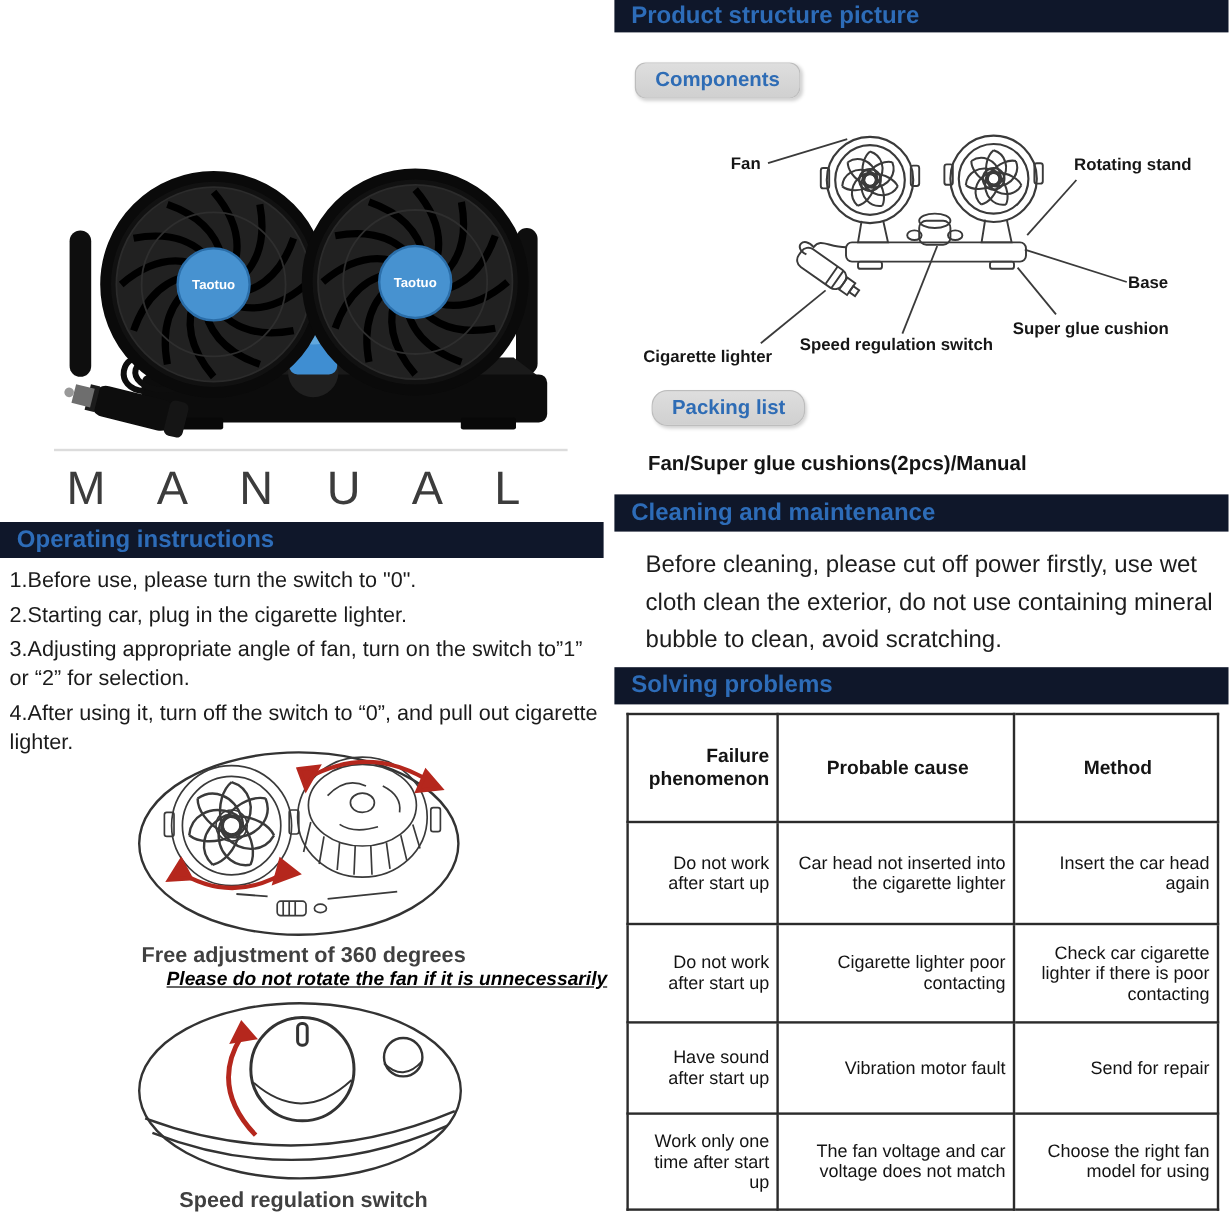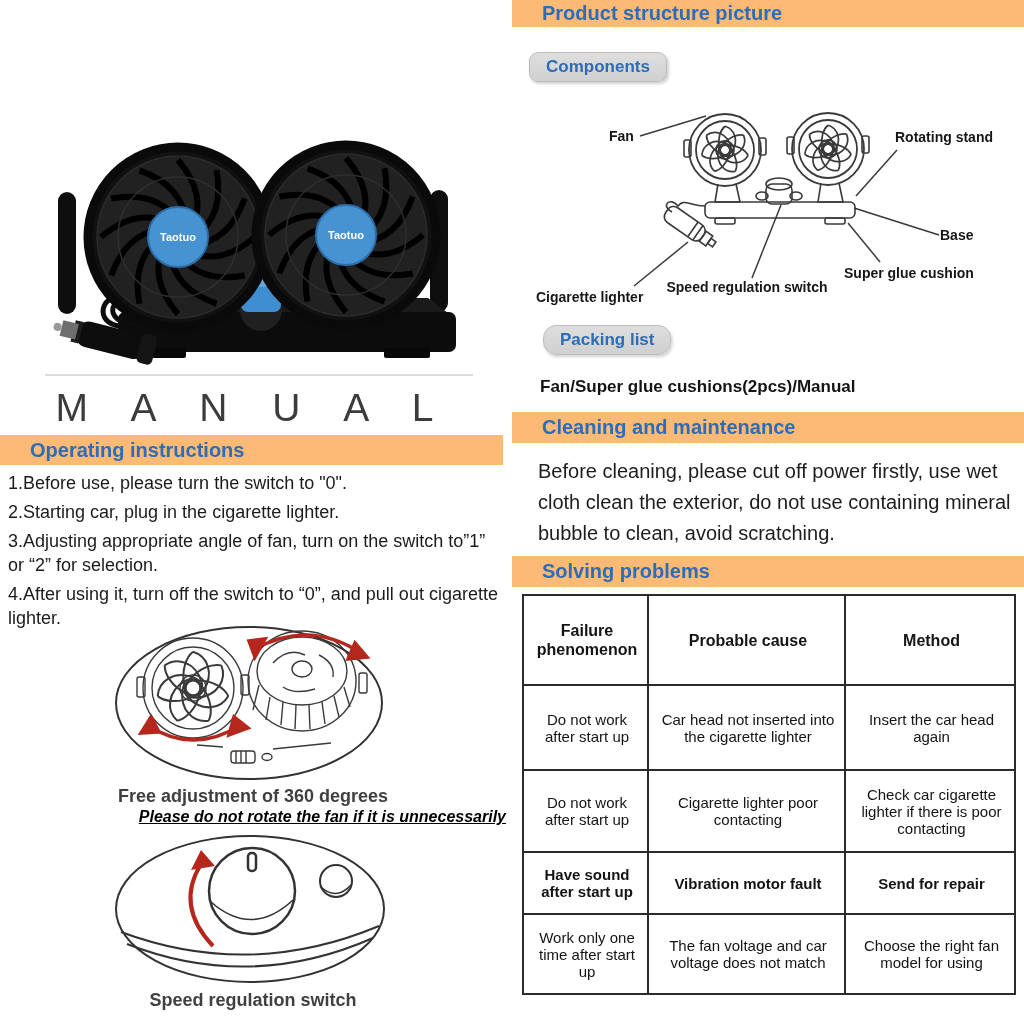--- a/index.html
+++ b/index.html
@@ -8,21 +8,21 @@
   .abs{position:absolute;}
 
   
   .main-title{left:0;top:10px;width:506px;text-align:center;
     font-size:43px;line-height:39px;font-weight:800;letter-spacing:0.5px;color:#2166bb;}
   .manual{left:0;top:386px;width:506px;text-align:center;font-size:39px;font-weight:400;
     letter-spacing:17px;color:#3c3c3c;}
   .divider{left:45px;top:374px;width:428px;height:2px;background:#dcdcdc;}
 
   
-  .bar{background:#fdba74;display:flex;align-items:center;padding-left:30px;
+  .bar{background:#0f172a;display:flex;align-items:center;padding-left:14px;
        font-weight:700;font-size:20px;color:#2d6cb8;box-sizing:border-box;}
   .bar-left{left:0;top:435px;width:503px;height:30px;}
   .bar-structure{left:512px;top:0;width:512px;height:27px;}
   .bar-cleaning{left:512px;top:412px;width:512px;height:31px;}
   .bar-solving{left:512px;top:556px;width:512px;height:31px;}
 
   
   .pill{display:inline-block;background:linear-gradient(#dedede,#d0d0d0);
     border:1px solid #bdbdbd;border-radius:9px;padding:4px 16px;
     font-weight:700;font-size:17px;color:#2e6cb5;box-shadow:1.5px 2px 3px rgba(0,0,0,.18);}
@@ -39,24 +39,24 @@
   .cap-red{left:0;top:808px;width:506px;text-align:right;font-style:italic;
     font-weight:600;font-size:16px;color:#000000;text-decoration:underline;}
 
   .packing{left:540px;top:377px;width:470px;font-size:17px;font-weight:600;color:#141414;}
   .cleaning-text{left:538px;top:456px;width:478px;font-size:20px;line-height:31px;color:#1d1d1d;}
 
   
   table.solve{position:absolute;left:522px;top:594px;width:494px;border-collapse:collapse;
     table-layout:fixed;font-size:15px;color:#141414;}
   table.solve th,table.solve td{border:2px solid #2b2b2b;vertical-align:middle;
-    padding:4px 6px 4px 9px;line-height:17px;text-align:center;}
+    padding:4px 6px 4px 9px;line-height:17px;text-align:right;}
   table.solve th{font-size:16px;font-weight:700;line-height:19px;}
   table.solve th.c{text-align:center;}
-  tr.r0{height:90px;} tr.r1{height:85px;} tr.r2{height:82px;} tr.r3{height:62px;font-weight:bold;} tr.r4{height:80px;}
+  tr.r0{height:90px;} tr.r1{height:85px;} tr.r2{height:82px;} tr.r3{height:76px;} tr.r4{height:80px;}
 
   .dlabel{font:700 14px "Liberation Sans","DejaVu Sans",sans-serif;fill:#161616;}
   .brand{font:700 11px "Liberation Sans","DejaVu Sans",sans-serif;fill:#ffffff;}
   svg{display:block;}
 </style>
 </head>
 <body>
 
 <div id="page">
 

